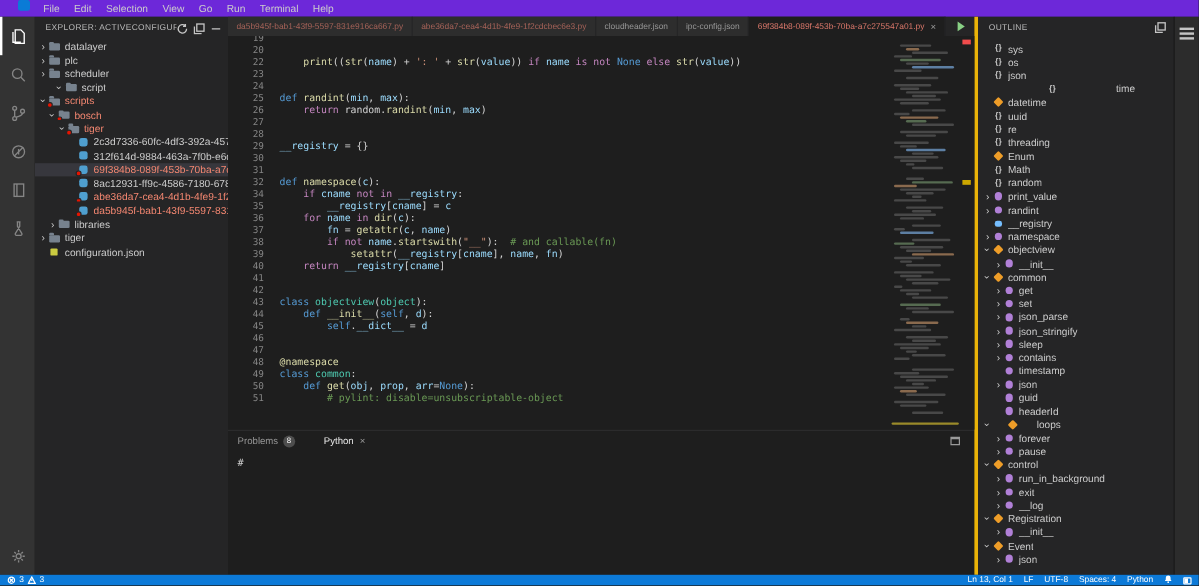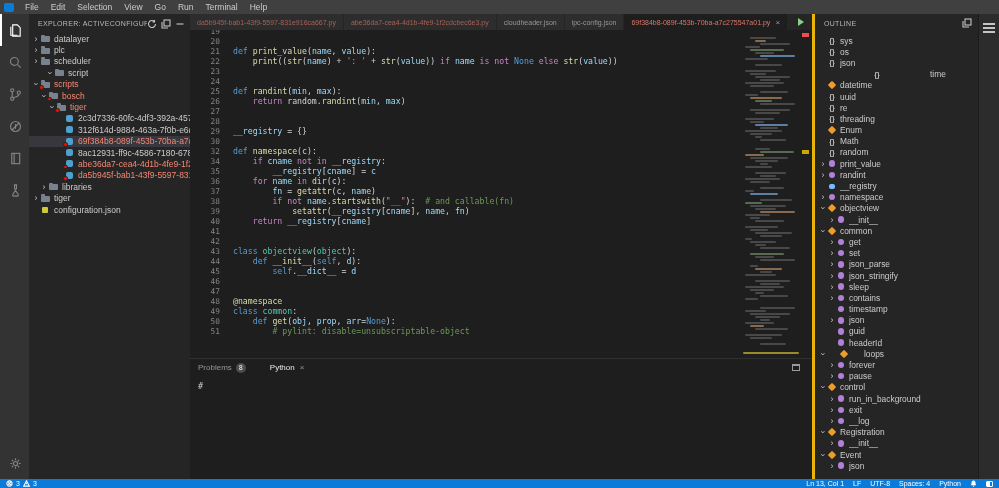--- a/index.html
+++ b/index.html
@@ -1,21 +1,21 @@
 <!DOCTYPE html>
 <html><head>
 <meta charset="utf-8">
 <style>
   *{box-sizing:border-box;margin:0;padding:0;}
   html,body{width:999px;height:488px;overflow:hidden;}
   body{background:#1e1e1e;font-family:"Liberation Sans",sans-serif;color:#cccccc;}
   #root{width:999px;height:488px;display:flex;flex-direction:column;}
 
   
-  .menubar{height:14px;background:#404040;display:flex;align-items:center;padding-left:3px;flex:none;}
+  .menubar{height:14px;background:#6d28d9;display:flex;padding-left:14px;flex:none;}
   .logo{width:10px;height:9px;background:#0a7bd6;border-radius:2px;margin:0 5px 0 1px;flex:none;}
   .menu-item{font-size:8.5px;color:#cccccc;padding:0 6px;line-height:14px;cursor:default;}
 
   
   .main{flex:1;display:flex;min-height:0;}
 
   
   .activitybar{width:29px;background:#333333;display:flex;flex-direction:column;align-items:stretch;flex:none;}
   .ab-icon{height:32px;display:flex;align-items:center;justify-content:center;border-left:2px solid transparent;}
   .ab-icon svg{width:15px;height:15px;stroke:#858585;fill:none;stroke-width:1.2;}
@@ -304,30 +304,30 @@
               <span>69f384b8-089f-453b-70ba-a7c275547a01.py</span>
               <span class="tab-close">×</span>
             </span>
           </span>
         <span class="run-btn"></span>
       </div>
       <div class="editor">
         <div class="code" id="code">
             <div class="code-line"><span class="ln">19</span><span class="lc"></span></div>
             <div class="code-line"><span class="ln">20</span><span class="lc"></span></div>
-            <div class="code-line"><span class="ln">21</span><span class="lc"><span class="tk-kw1">def </span><span class="tk-fn">print_value</span><span class="tk-txt">(</span><span class="tk-var">name</span><span class="tk-txt">, </span><span class="tk-var">value</span><span class="tk-txt">):</span></span></div>
             <div class="code-line"><span class="ln">22</span><span class="lc"><span class="tk-txt">    </span><span class="tk-fn">print</span><span class="tk-txt">((</span><span class="tk-fn">str</span><span class="tk-txt">(</span><span class="tk-var">name</span><span class="tk-txt">) + </span><span class="tk-str">': '</span><span class="tk-txt"> + </span><span class="tk-fn">str</span><span class="tk-txt">(</span><span class="tk-var">value</span><span class="tk-txt">)) </span><span class="tk-kw2">if</span><span class="tk-txt"> </span><span class="tk-var">name</span><span class="tk-txt"> </span><span class="tk-kw2">is</span><span class="tk-txt"> </span><span class="tk-kw2">not</span><span class="tk-txt"> </span><span class="tk-kw1">None</span><span class="tk-txt"> </span><span class="tk-kw2">else</span><span class="tk-txt"> </span><span class="tk-fn">str</span><span class="tk-txt">(</span><span class="tk-var">value</span><span class="tk-txt">))</span></span></div>
             <div class="code-line"><span class="ln">23</span><span class="lc"></span></div>
             <div class="code-line"><span class="ln">24</span><span class="lc"></span></div>
             <div class="code-line"><span class="ln">25</span><span class="lc"><span class="tk-kw1">def </span><span class="tk-fn">randint</span><span class="tk-txt">(</span><span class="tk-var">min</span><span class="tk-txt">, </span><span class="tk-var">max</span><span class="tk-txt">):</span></span></div>
             <div class="code-line"><span class="ln">26</span><span class="lc"><span class="tk-txt">    </span><span class="tk-kw2">return</span><span class="tk-txt"> random.</span><span class="tk-fn">randint</span><span class="tk-txt">(</span><span class="tk-var">min</span><span class="tk-txt">, </span><span class="tk-var">max</span><span class="tk-txt">)</span></span></div>
             <div class="code-line"><span class="ln">27</span><span class="lc"></span></div>
             <div class="code-line"><span class="ln">28</span><span class="lc"></span></div>
             <div class="code-line"><span class="ln">29</span><span class="lc"><span class="tk-var">__registry</span><span class="tk-txt"> = {}</span></span></div>
             <div class="code-line"><span class="ln">30</span><span class="lc"></span></div>
+            <div class="code-line"><span class="ln">31</span><span class="lc"></span></div>
             <div class="code-line"><span class="ln">32</span><span class="lc"><span class="tk-kw1">def </span><span class="tk-fn">namespace</span><span class="tk-txt">(</span><span class="tk-var">c</span><span class="tk-txt">):</span></span></div>
             <div class="code-line"><span class="ln">34</span><span class="lc"><span class="tk-txt">    </span><span class="tk-kw2">if</span><span class="tk-txt"> </span><span class="tk-var">cname</span><span class="tk-txt"> </span><span class="tk-kw2">not</span><span class="tk-txt"> </span><span class="tk-kw2">in</span><span class="tk-txt"> </span><span class="tk-var">__registry</span><span class="tk-txt">:</span></span></div>
             <div class="code-line"><span class="ln">35</span><span class="lc"><span class="tk-txt">        </span><span class="tk-var">__registry</span><span class="tk-txt">[</span><span class="tk-var">cname</span><span class="tk-txt">] = </span><span class="tk-var">c</span></span></div>
             <div class="code-line"><span class="ln">36</span><span class="lc"><span class="tk-txt">    </span><span class="tk-kw2">for</span><span class="tk-txt"> </span><span class="tk-var">name</span><span class="tk-txt"> </span><span class="tk-kw2">in</span><span class="tk-txt"> </span><span class="tk-fn">dir</span><span class="tk-txt">(</span><span class="tk-var">c</span><span class="tk-txt">):</span></span></div>
             <div class="code-line"><span class="ln">37</span><span class="lc"><span class="tk-txt">        </span><span class="tk-var">fn</span><span class="tk-txt"> = </span><span class="tk-fn">getattr</span><span class="tk-txt">(</span><span class="tk-var">c</span><span class="tk-txt">, </span><span class="tk-var">name</span><span class="tk-txt">)</span></span></div>
             <div class="code-line"><span class="ln">38</span><span class="lc"><span class="tk-txt">        </span><span class="tk-kw2">if</span><span class="tk-txt"> </span><span class="tk-kw2">not</span><span class="tk-txt"> </span><span class="tk-var">name</span><span class="tk-txt">.</span><span class="tk-fn">startswith</span><span class="tk-txt">(</span><span class="tk-str">"__"</span><span class="tk-txt">):  </span><span class="tk-com"># and callable(fn)</span></span></div>
             <div class="code-line"><span class="ln">39</span><span class="lc"><span class="tk-txt">            </span><span class="tk-fn">setattr</span><span class="tk-txt">(</span><span class="tk-var">__registry</span><span class="tk-txt">[</span><span class="tk-var">cname</span><span class="tk-txt">], </span><span class="tk-var">name</span><span class="tk-txt">, </span><span class="tk-var">fn</span><span class="tk-txt">)</span></span></div>
             <div class="code-line"><span class="ln">40</span><span class="lc"><span class="tk-txt">    </span><span class="tk-kw2">return</span><span class="tk-txt"> </span><span class="tk-var">__registry</span><span class="tk-txt">[</span><span class="tk-var">cname</span><span class="tk-txt">]</span></span></div>
             <div class="code-line"><span class="ln">41</span><span class="lc"></span></div>
             <div class="code-line"><span class="ln">42</span><span class="lc"></span></div>

